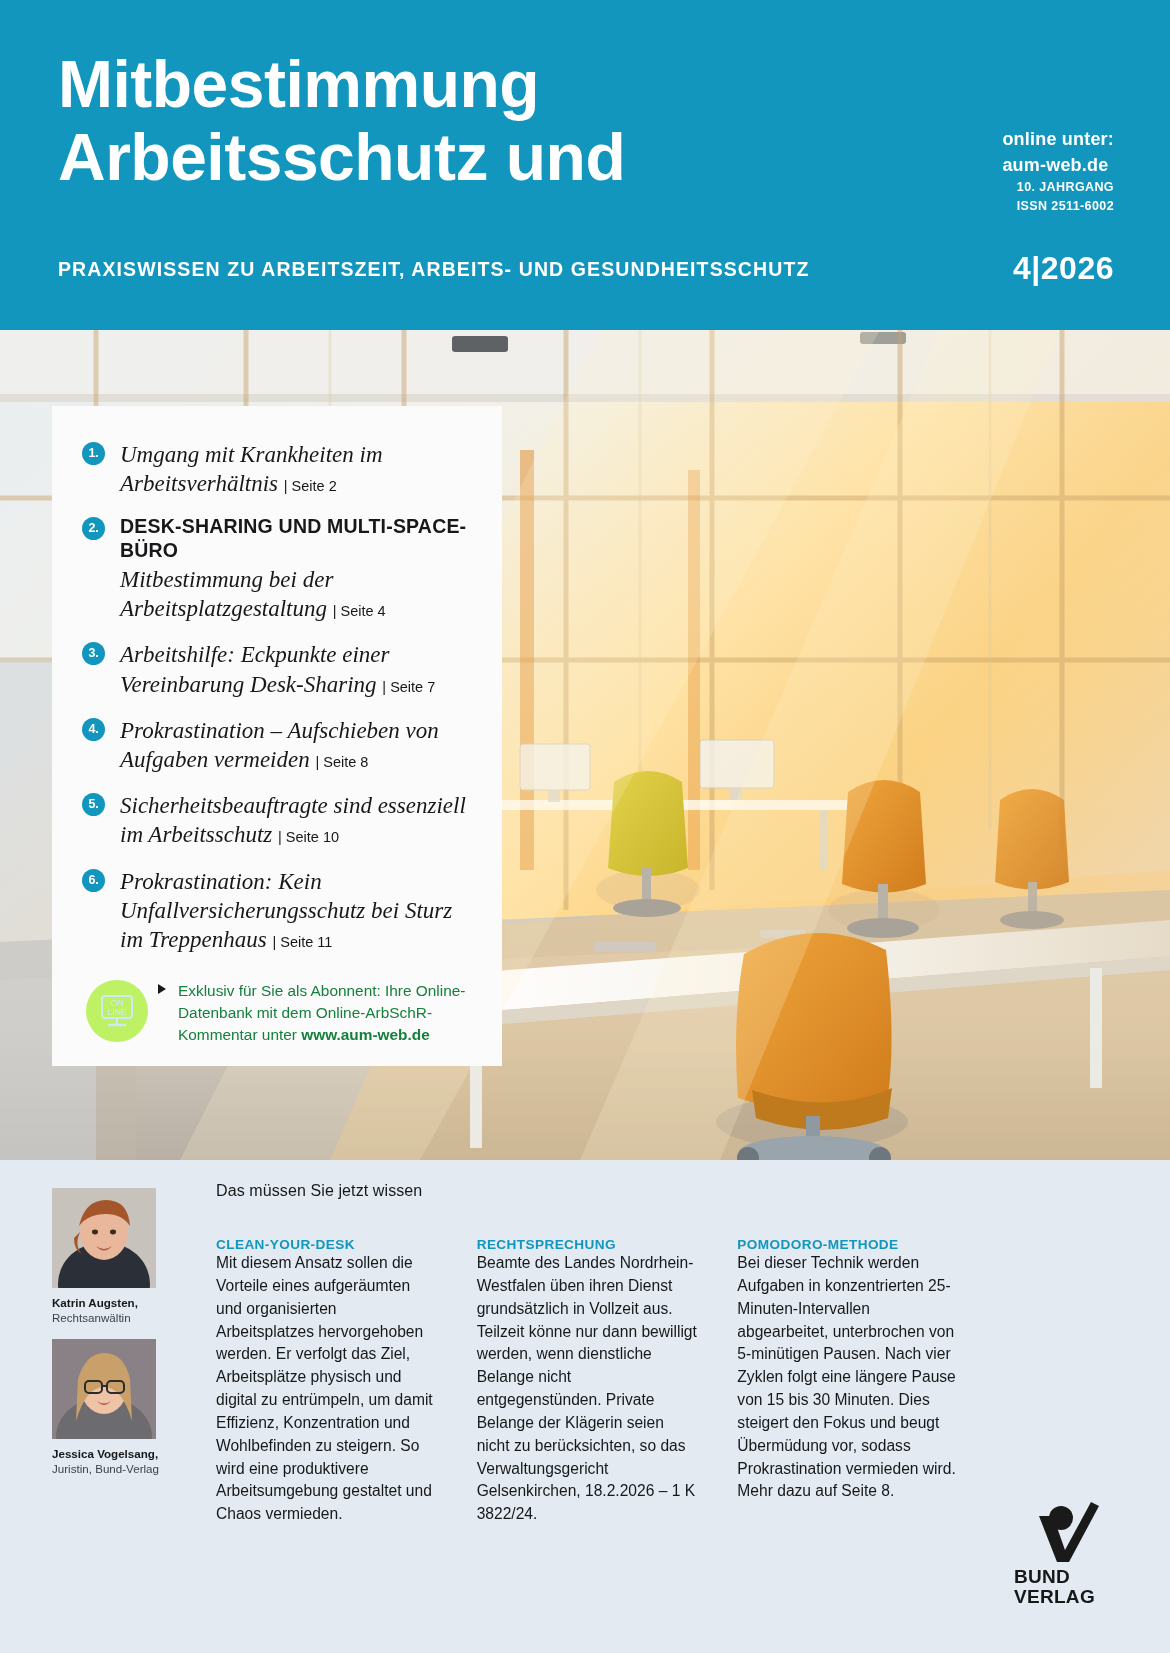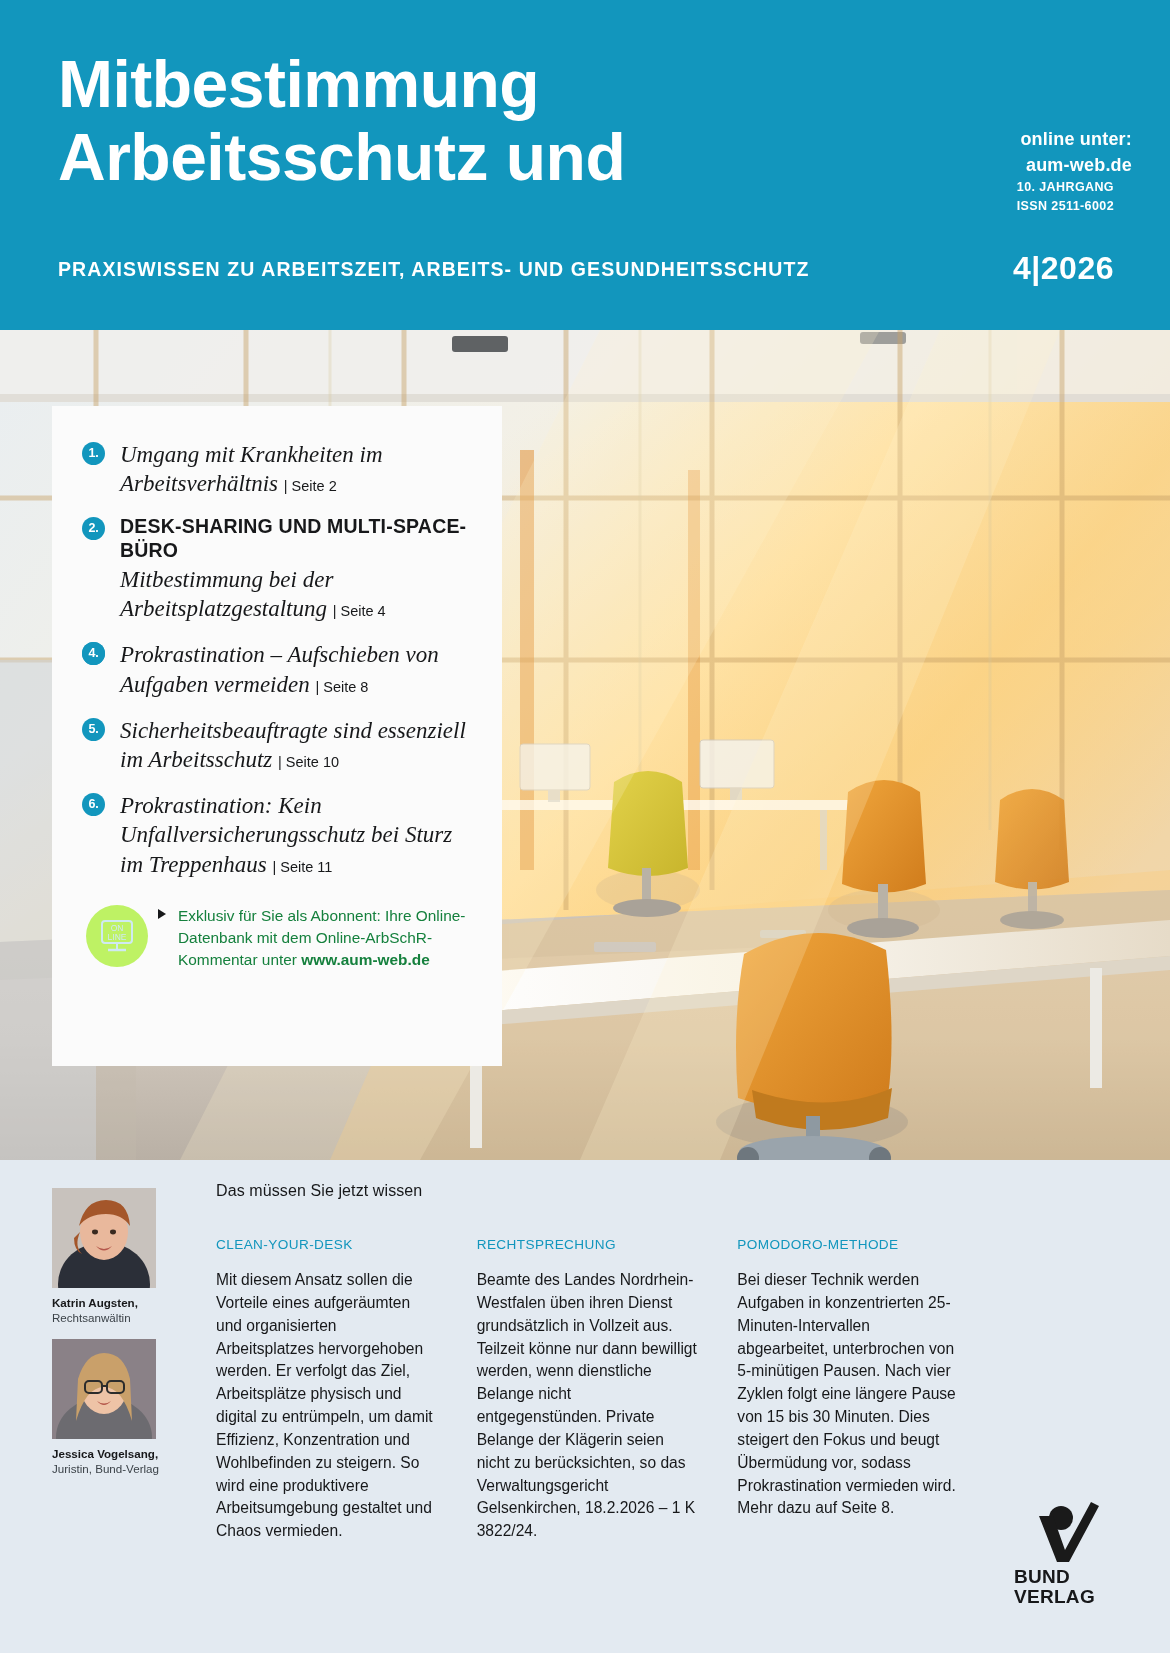--- a/index.html
+++ b/index.html
@@ -21,22 +21,21 @@
   }
   .mast-title {
     position: absolute; left: 58px; top: 48px;
     width: 900px;
     font-size: 66px; font-weight: bold;
     line-height: 1.10;
     letter-spacing: -0.5px;
   }
   .mast-title .line { display: block; }
   .mast-online {
-    position: absolute; right: 38px; top: 126px;
-    text-align: right;
+    position: absolute; right: 56px; top: 126px;
     font-size: 18px; font-weight: bold;
     line-height: 1.45;
     letter-spacing: 0.2px;
     margin-left: 48px;
   }
   .mast-issn {
     position: absolute; right: 56px; top: 178px;
     text-align: right;
     font-size: 12.5px; font-weight: bold;
     line-height: 1.5;
@@ -176,24 +175,24 @@
 
   
   .cols {
     position: absolute; left: 216px; top: 1237px;
     width: 742px;
     display: flex;
     gap: 40px;
   }
   .col { width: 221px; }
   .col-head {
-    font-size: 13.6px; font-weight: normal;
+    font-size: 13.6px; font-weight: bold;
     letter-spacing: 0.4px;
     color: #1296bd;
-    margin-bottom: 17px;
+    margin-bottom: 0;
   }
   .col-body {
     font-size: 15.6px;
     line-height: 1.465;
     color: #17181a;
     hyphens: manual;
   }
 
   
   .logo {
@@ -377,20 +376,24 @@
         <span class="toc-num">2.</span>
         <span class="toc-text">
           <span class="toc-kicker">DESK-SHARING UND MULTI-SPACE-BÜRO</span>
           <span>Mitbestimmung bei der Arbeitsplatzgestaltung</span>
           <span class="toc-page">| Seite 4</span>
         </span>
       </li>
 
       <li class="toc-item">
         <span class="toc-num">3.</span>
+        <span class="toc-text">
+          <span>Arbeitshilfe: Eckpunkte einer Vereinbarung Desk-Sharing</span>
+          <span class="toc-page">| Seite 7</span>
+        </span>
       </li>
 
       <li class="toc-item">
         <span class="toc-num">4.</span>
         <span class="toc-text">
           <span>Prokrastination – Aufschieben von Aufgaben vermeiden</span>
           <span class="toc-page">| Seite 8</span>
         </span>
       </li>
 

